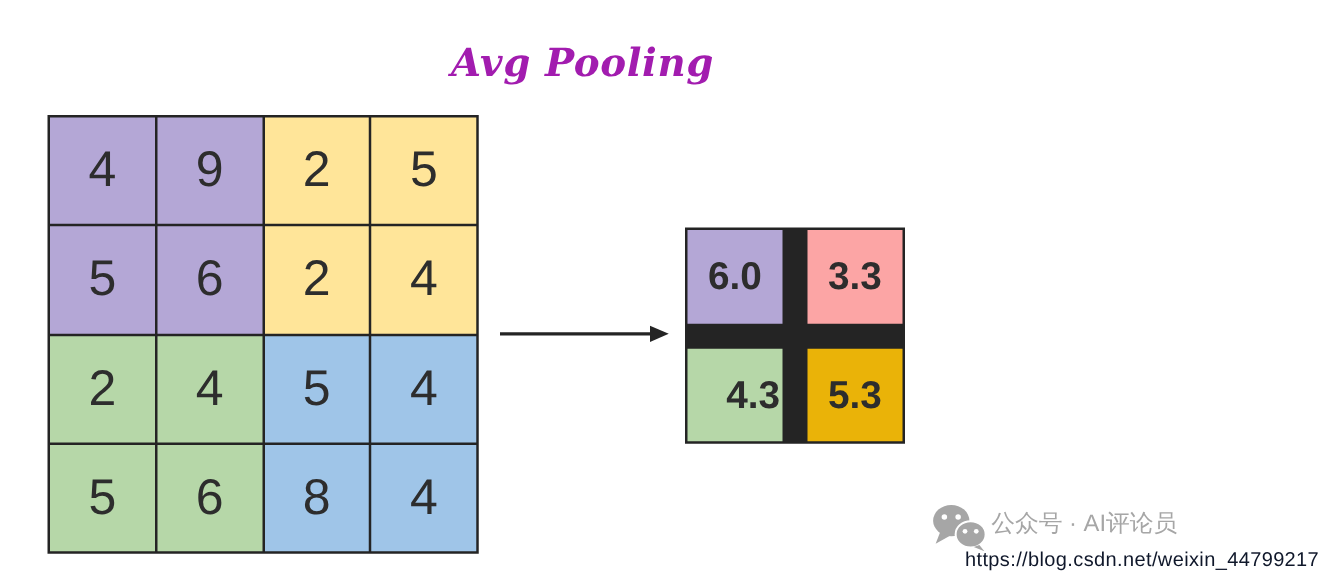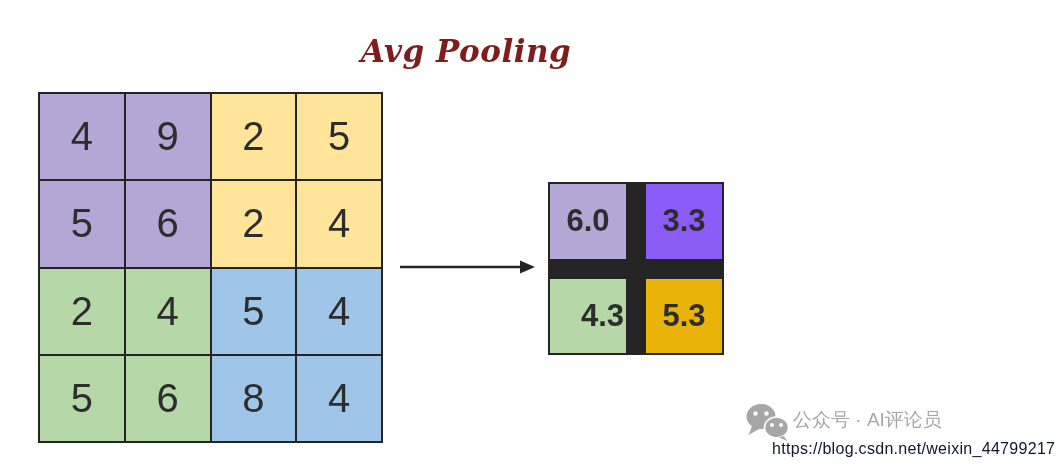--- a/index.html
+++ b/index.html
@@ -3,21 +3,21 @@
 <meta charset="utf-8">
 <style>
   html,body{margin:0;padding:0;background:#fff;}
   .canvas{
     position:relative;width:1057px;height:467px;background:#ffffff;
     font-family:"Liberation Sans",sans-serif;overflow:hidden;
   }
   .title{
     position:absolute;left:0;top:33px;width:932px;text-align:center;
     font-family:"DejaVu Serif","Liberation Serif",serif;
-    font-style:italic;font-weight:bold;font-size:31px;color:#7f1d1d;
+    font-style:italic;font-weight:bold;font-size:31px;color:#a21caf;
     letter-spacing:0.5px;
   }
   .matrix{
     position:absolute;display:grid;background:#242424;
     gap:2px;padding:2px;box-sizing:border-box;
   }
   .matrix.input{
     left:38px;top:92px;width:345px;height:351px;
     grid-template-columns:repeat(4,1fr);grid-template-rows:repeat(4,1fr);
   }
@@ -68,21 +68,21 @@
     <div class="cell" style="background-color: rgb(159, 197, 232);">4</div>
   </div>
 
   <svg class="arrow" viewBox="0 0 140 22">
     <line x1="2" y1="11" x2="122" y2="11" stroke="#242424" stroke-width="2.6"></line>
     <polygon points="122,4.5 137,11 122,17.5" fill="#242424"></polygon>
   </svg>
 
   <div class="matrix output">
     <div class="cell" style="background-color: rgb(180, 167, 214);">6.0</div>
-    <div class="cell" style="background-color: #8b5cf6;">3.3</div>
+    <div class="cell" style="background-color: #fca5a5;">3.3</div>
     <div class="cell" style="background-color: rgb(182, 215, 168); padding-left: 29px;">4.3</div>
     <div class="cell" style="background-color: #eab308;">5.3</div>
   </div>
 
   <div>
     <svg class="watermark-icon" viewBox="0 0 46 38">
       <g fill="#a6a6a6">
         <ellipse cx="16" cy="13.5" rx="14.5" ry="12.5"></ellipse>
         <polygon points="7,23 3.5,32 15,25.5"></polygon>
       </g>

